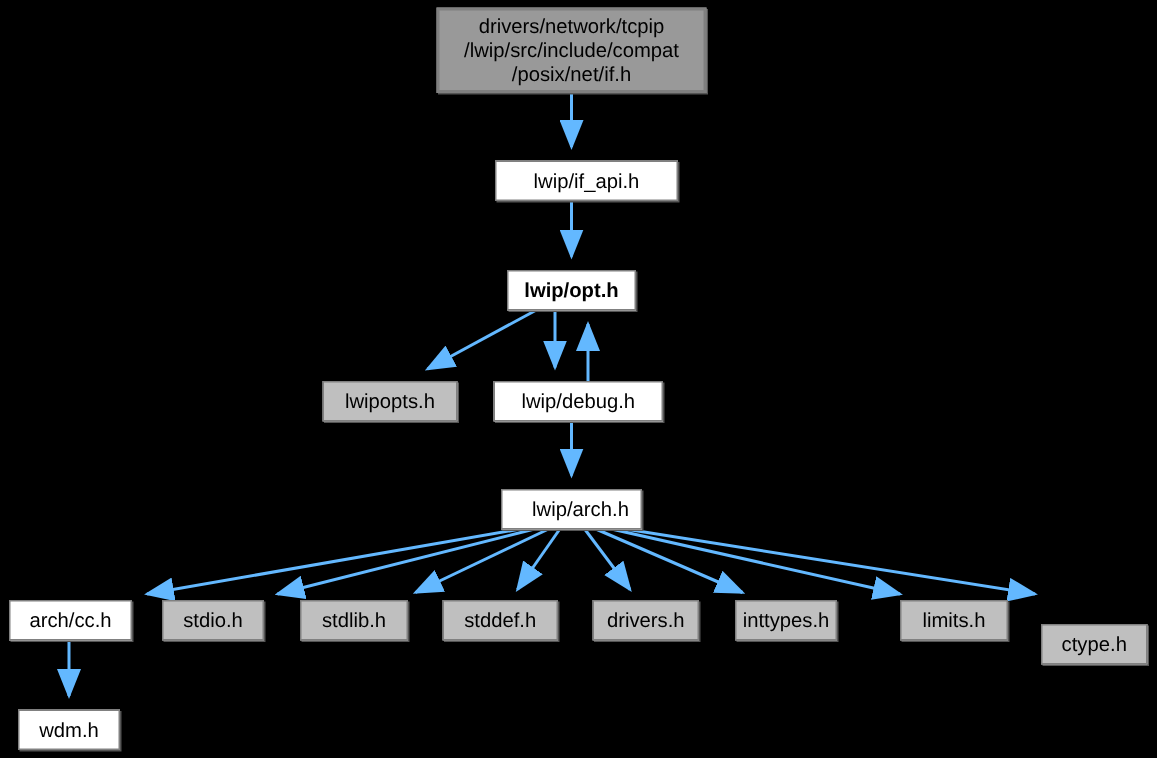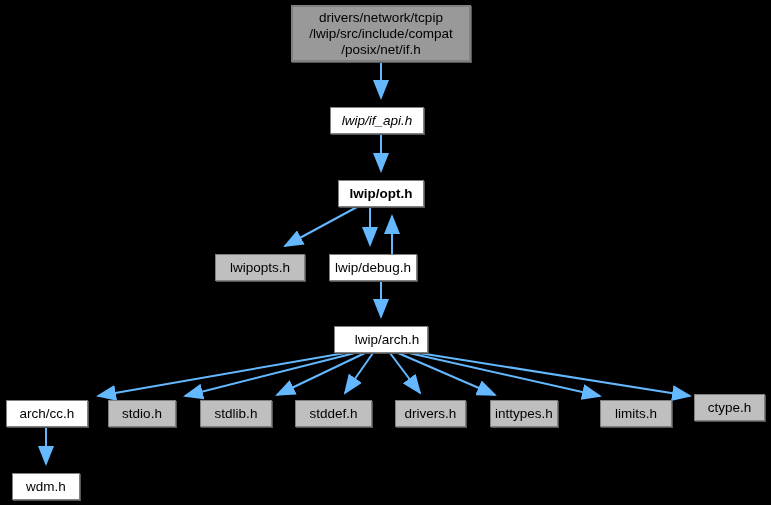--- a/index.html
+++ b/index.html
@@ -85,28 +85,28 @@
         <path d="M398,353 L495,395" stroke="#63b8ff" stroke-width="2" fill="none" marker-end="url(#arrowhead)"></path>
         <path d="M409,353 L600,396" stroke="#63b8ff" stroke-width="2" fill="none" marker-end="url(#arrowhead)"></path>
         <path d="M419,353 L690,396" stroke="#63b8ff" stroke-width="2" fill="none" marker-end="url(#arrowhead)"></path>
         <path d="M46,427 L46,464" stroke="#63b8ff" stroke-width="2" fill="none" marker-end="url(#arrowhead)"></path>
       </g>
   </svg>
   <div id="nodes-group">
       <div class="node fill-root" style="left: 291px; top: 5px; width: 180px; height: 57px;"><span class="node-label">drivers/network/tcpip
 /lwip/src/include/compat
 /posix/net/if.h</span></div>
-      <div class="node fill-white" style="left: 330px; top: 107px; width: 94px; height: 27px; font-style: italic;"><span class="node-label">lwip/if_api.h</span></div>
+      <div class="node fill-white" style="left: 330px; top: 107px; width: 122px; height: 27px;"><span class="node-label">lwip/if_api.h</span></div>
       <div class="node fill-white" style="left: 338px; top: 180px; width: 86px; height: 27px; font-weight: bold;"><span class="node-label">lwip/opt.h</span></div>
       <div class="node fill-gray" style="left: 215px; top: 254px; width: 90px; height: 27px;"><span class="node-label">lwipopts.h</span></div>
-      <div class="node fill-white" style="left: 329px; top: 254px; width: 88px; height: 27px;"><span class="node-label">lwip/debug.h</span></div>
+      <div class="node fill-white" style="left: 329px; top: 254px; width: 113px; height: 27px;"><span class="node-label">lwip/debug.h</span></div>
       <div class="node fill-white" style="left: 334px; top: 326px; width: 94px; height: 27px; padding-left: 12px;"><span class="node-label">lwip/arch.h</span></div>
       <div class="node fill-white" style="left: 6px; top: 400px; width: 82px; height: 27px; text-align: right;"><span class="node-label">arch/cc.h</span></div>
       <div class="node fill-gray" style="left: 108px; top: 400px; width: 68px; height: 27px;"><span class="node-label">stdio.h</span></div>
       <div class="node fill-gray" style="left: 200px; top: 400px; width: 72px; height: 27px;"><span class="node-label">stdlib.h</span></div>
       <div class="node fill-gray" style="left: 295px; top: 400px; width: 77px; height: 27px;"><span class="node-label">stddef.h</span></div>
       <div class="node fill-gray" style="left: 395px; top: 400px; width: 71px; height: 27px;"><span class="node-label">drivers.h</span></div>
       <div class="node fill-gray" style="left: 490px; top: 400px; width: 68px; height: 27px;"><span class="node-label">inttypes.h</span></div>
       <div class="node fill-gray" style="left: 600px; top: 400px; width: 72px; height: 27px;"><span class="node-label">limits.h</span></div>
-      <div class="node fill-gray" style="left: 694px; top: 394px; width: 71px; height: 27px;"><span class="node-label">ctype.h</span></div>
+      <div class="node fill-gray" style="left: 694px; top: 416px; width: 71px; height: 27px;"><span class="node-label">ctype.h</span></div>
       <div class="node fill-white" style="left: 12px; top: 473px; width: 68px; height: 27px;"><span class="node-label">wdm.h</span></div>
     </div>
 </div>
 
 </body></html>

